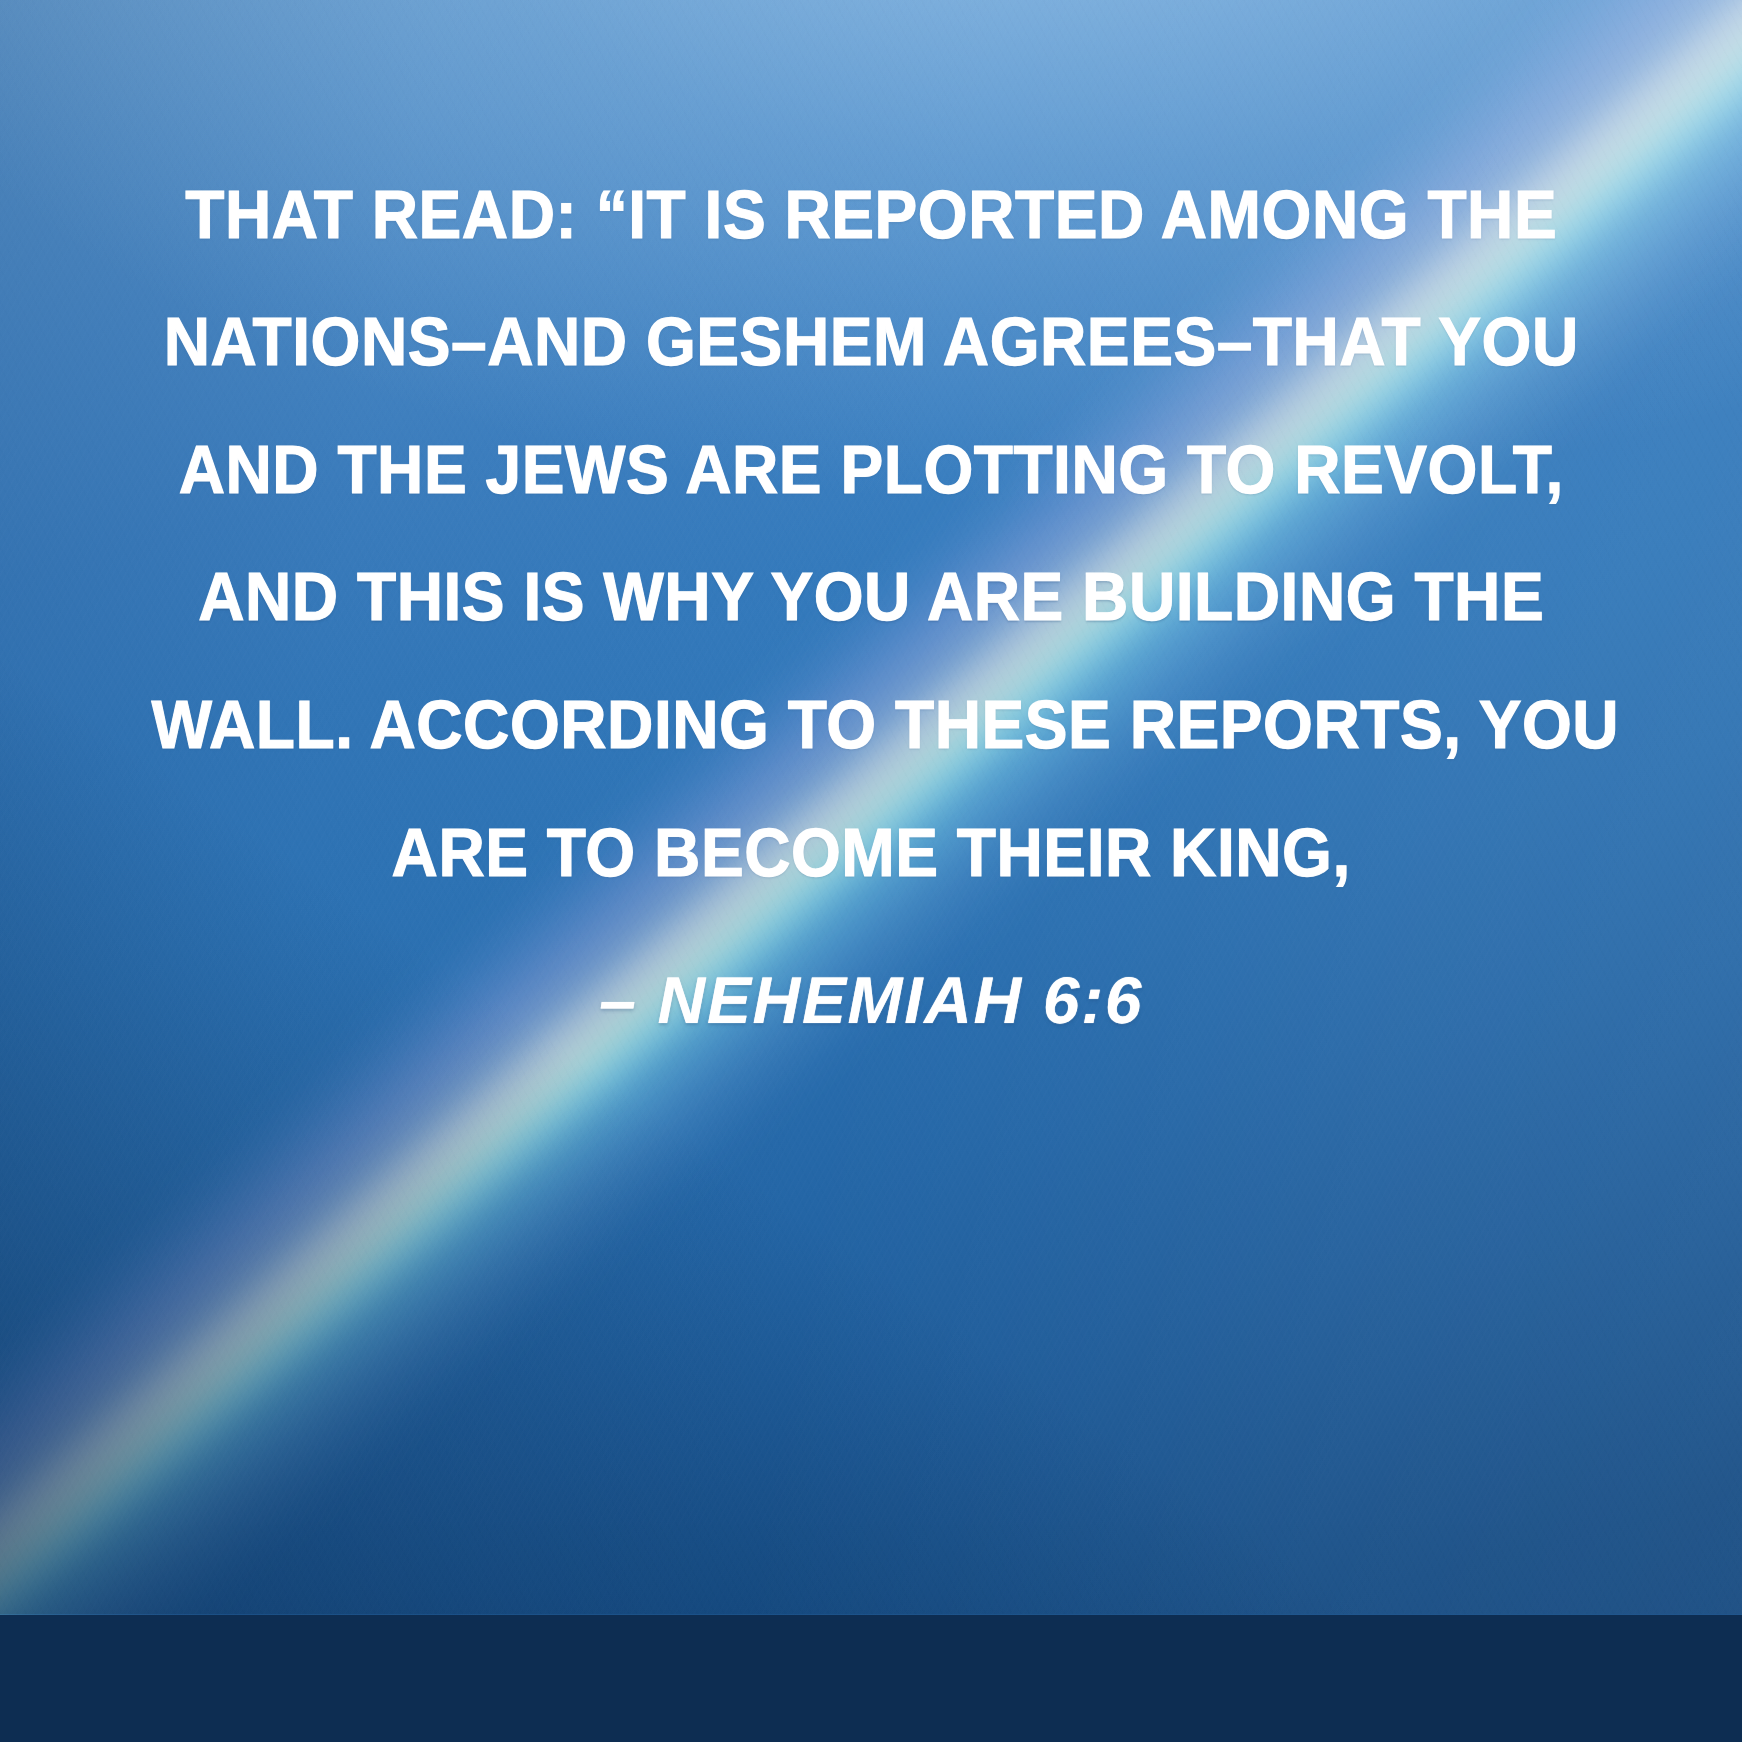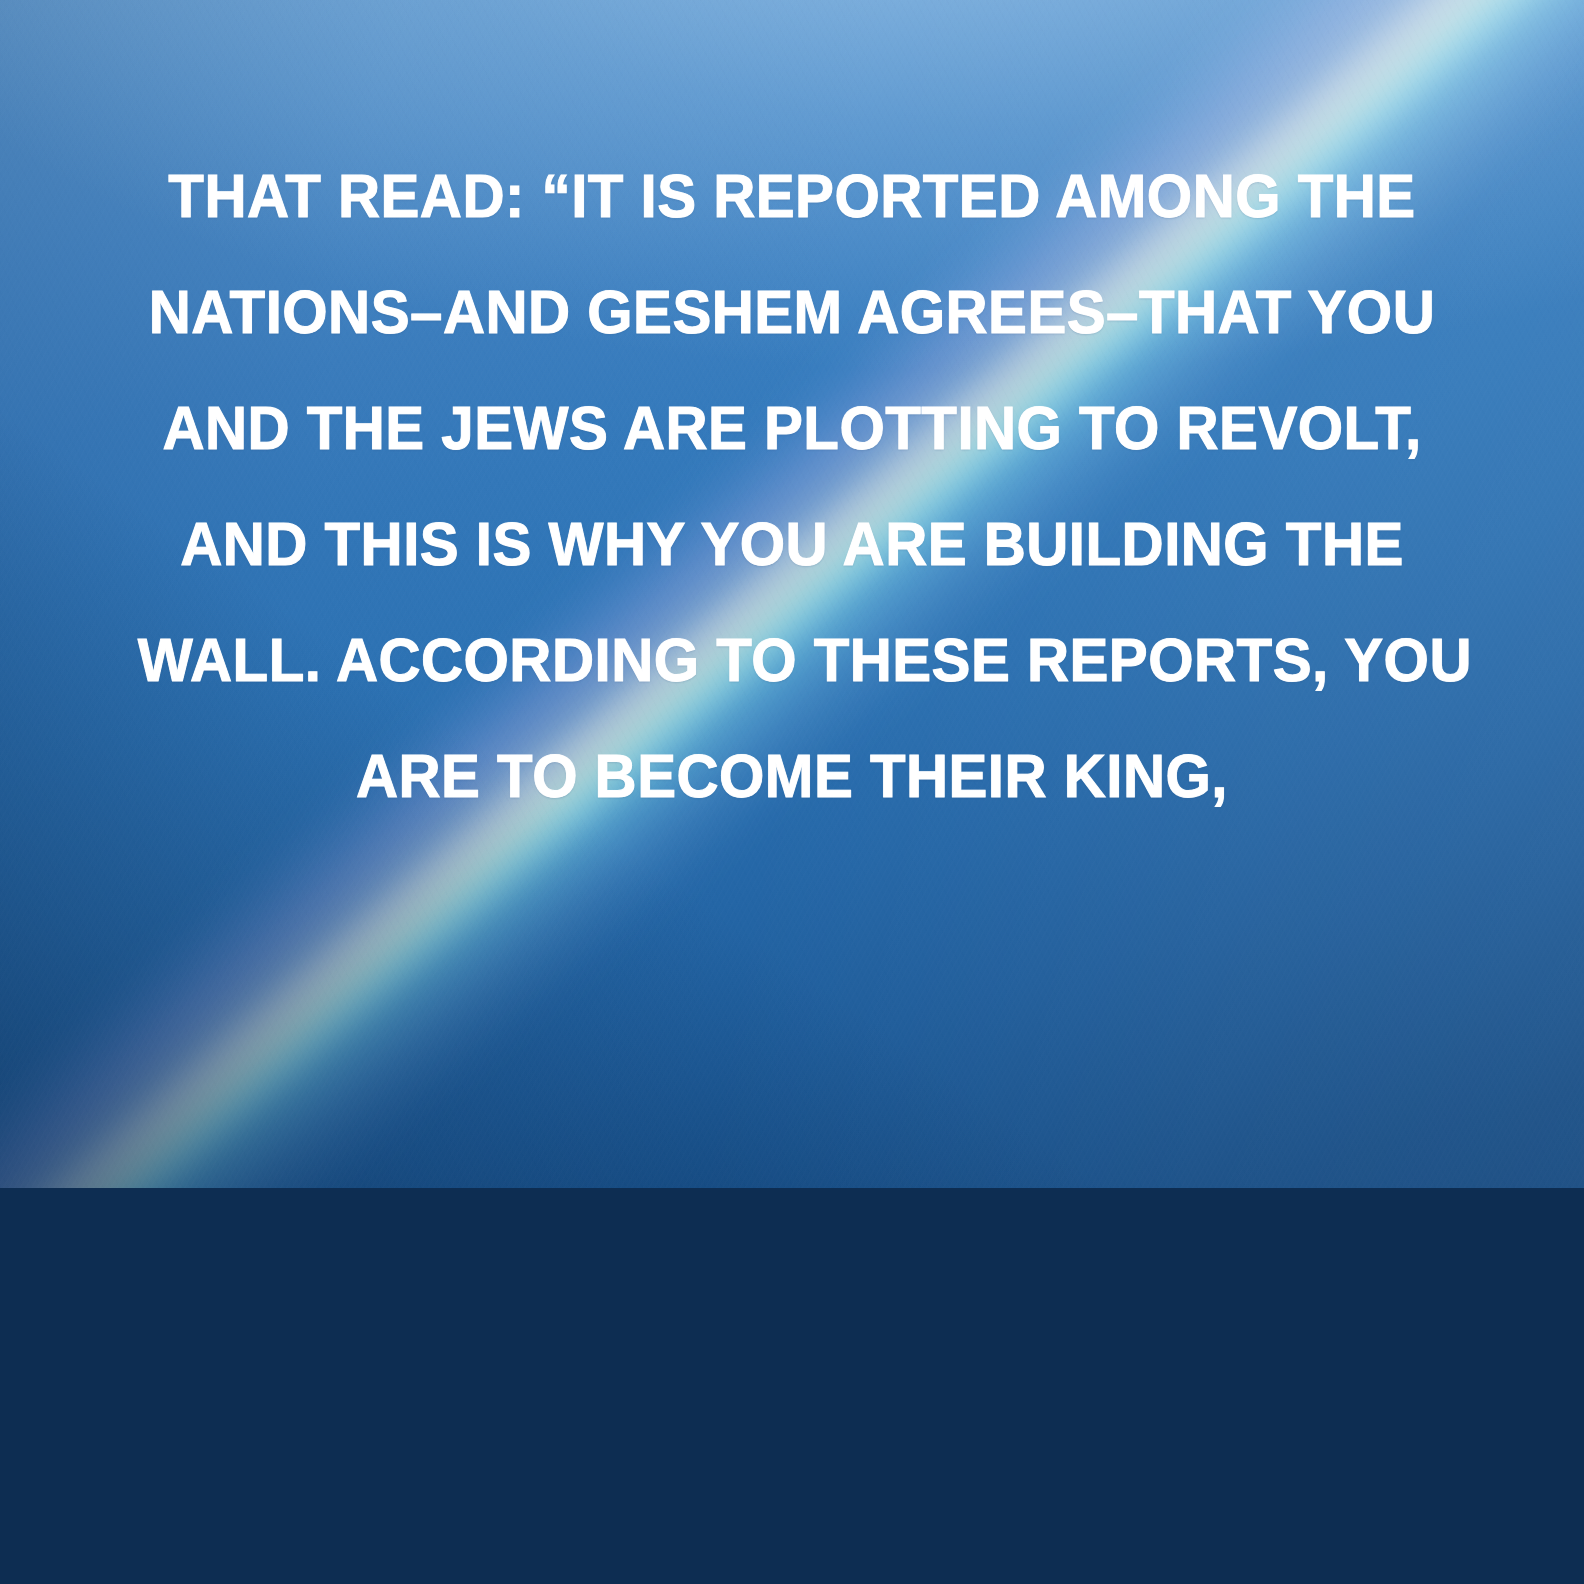--- a/index.html
+++ b/index.html
@@ -4,21 +4,21 @@
 <title>Scripture Image</title>
 <style>
   html, body {
     margin: 0;
     padding: 0;
     background: #0d2d52;
   }
   #stage {
     position: relative;
     width: 1584px;
-    height: 1188px;
+    height: 1468px;
     overflow: hidden;
     font-family: "Liberation Sans", sans-serif;
     background: #2f78bd;
   }
 
   
   .bg-base {
     position: absolute;
     inset: 0;
     background:
@@ -208,16 +208,17 @@
     <span class="quote-line">NATIONS–AND GESHEM AGREES–THAT YOU</span>
 
     <span class="quote-line">AND THE JEWS ARE PLOTTING TO REVOLT,</span>
 
     <span class="quote-line">AND THIS IS WHY YOU ARE BUILDING THE</span>
 
     <span class="quote-line">WALL. ACCORDING TO THESE REPORTS, YOU</span>
 
     <span class="quote-line">ARE TO BECOME THEIR KING,</span>
 
+    <span class="attribution">– NEHEMIAH 6:6</span>
 
   </div>
 
 </div>
 
 </body></html>

